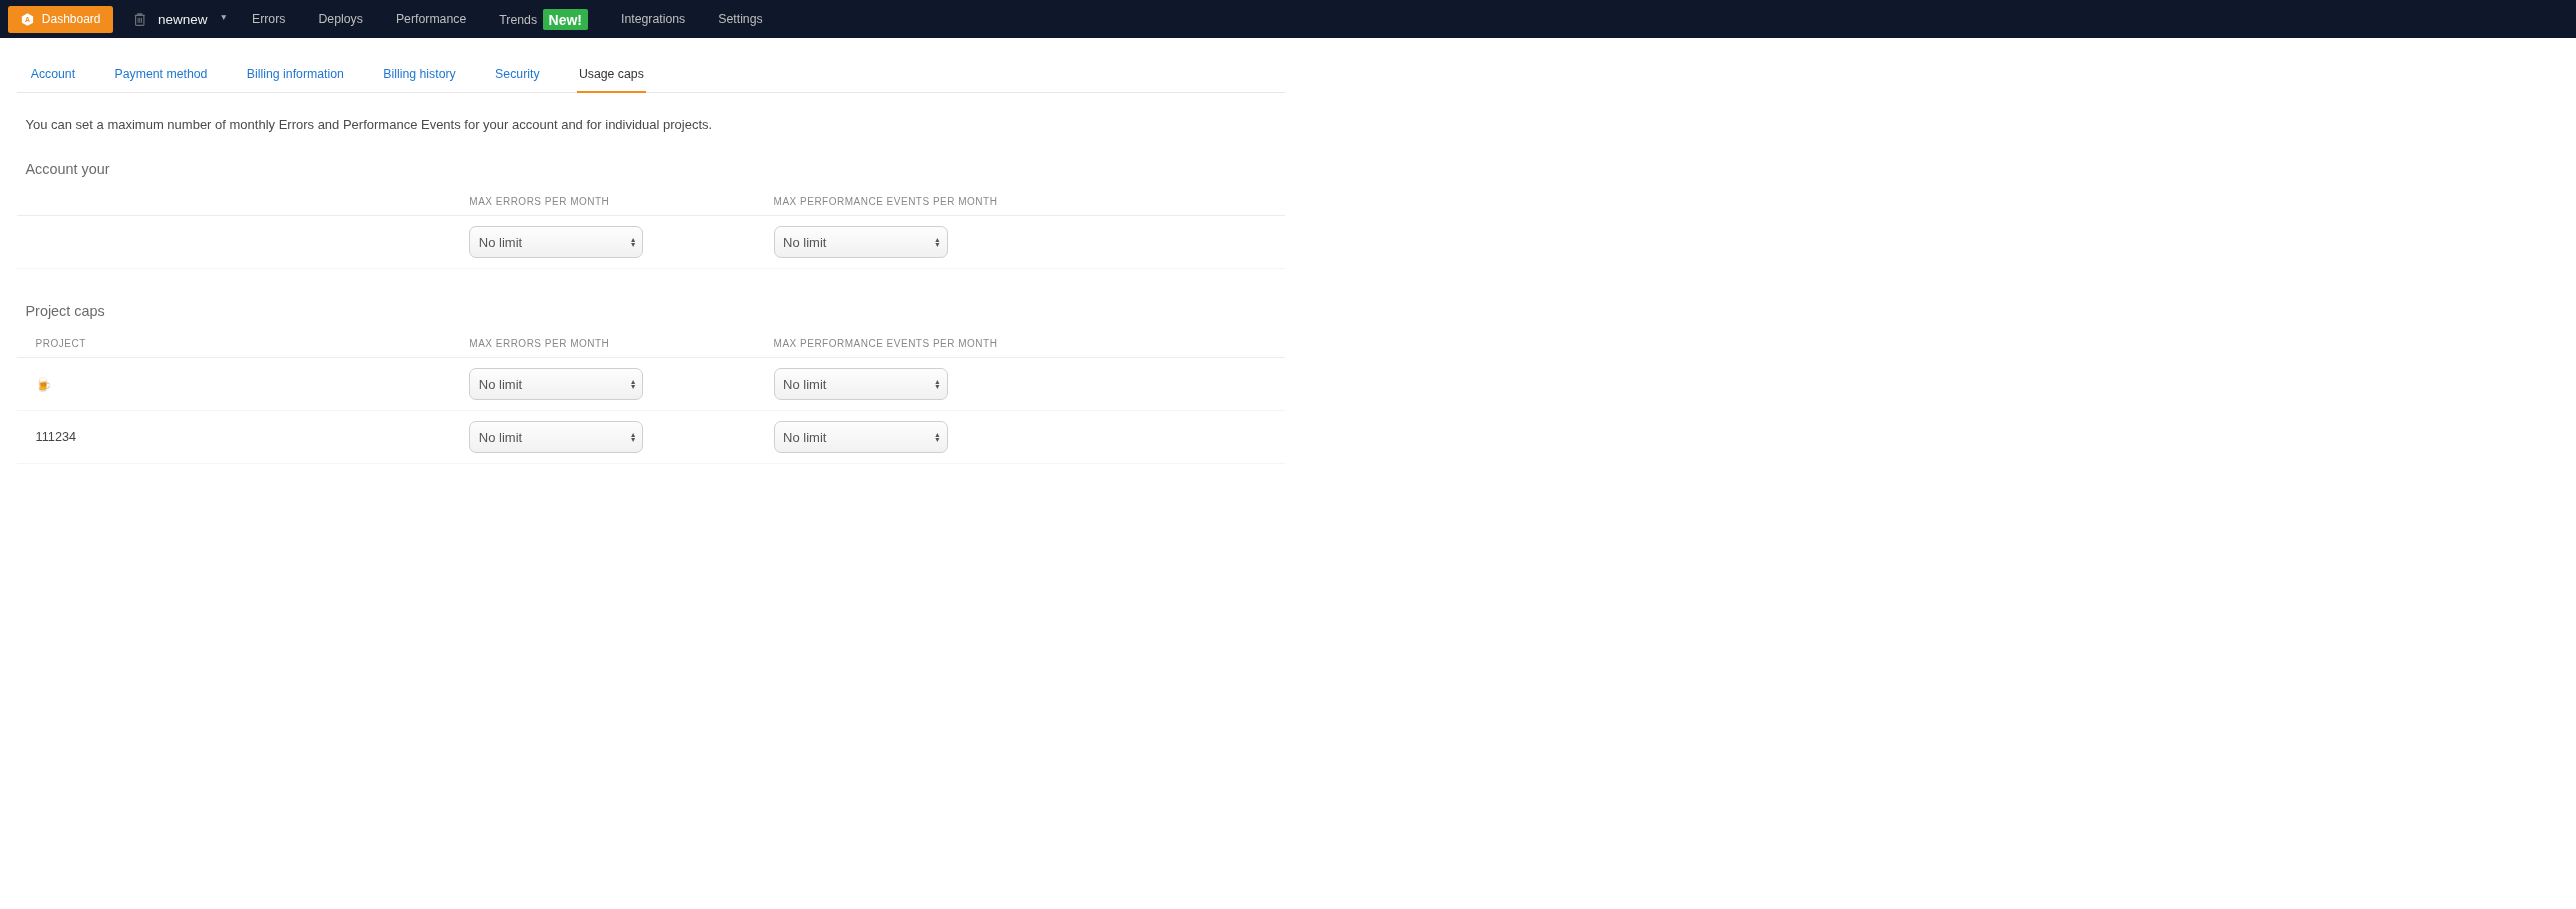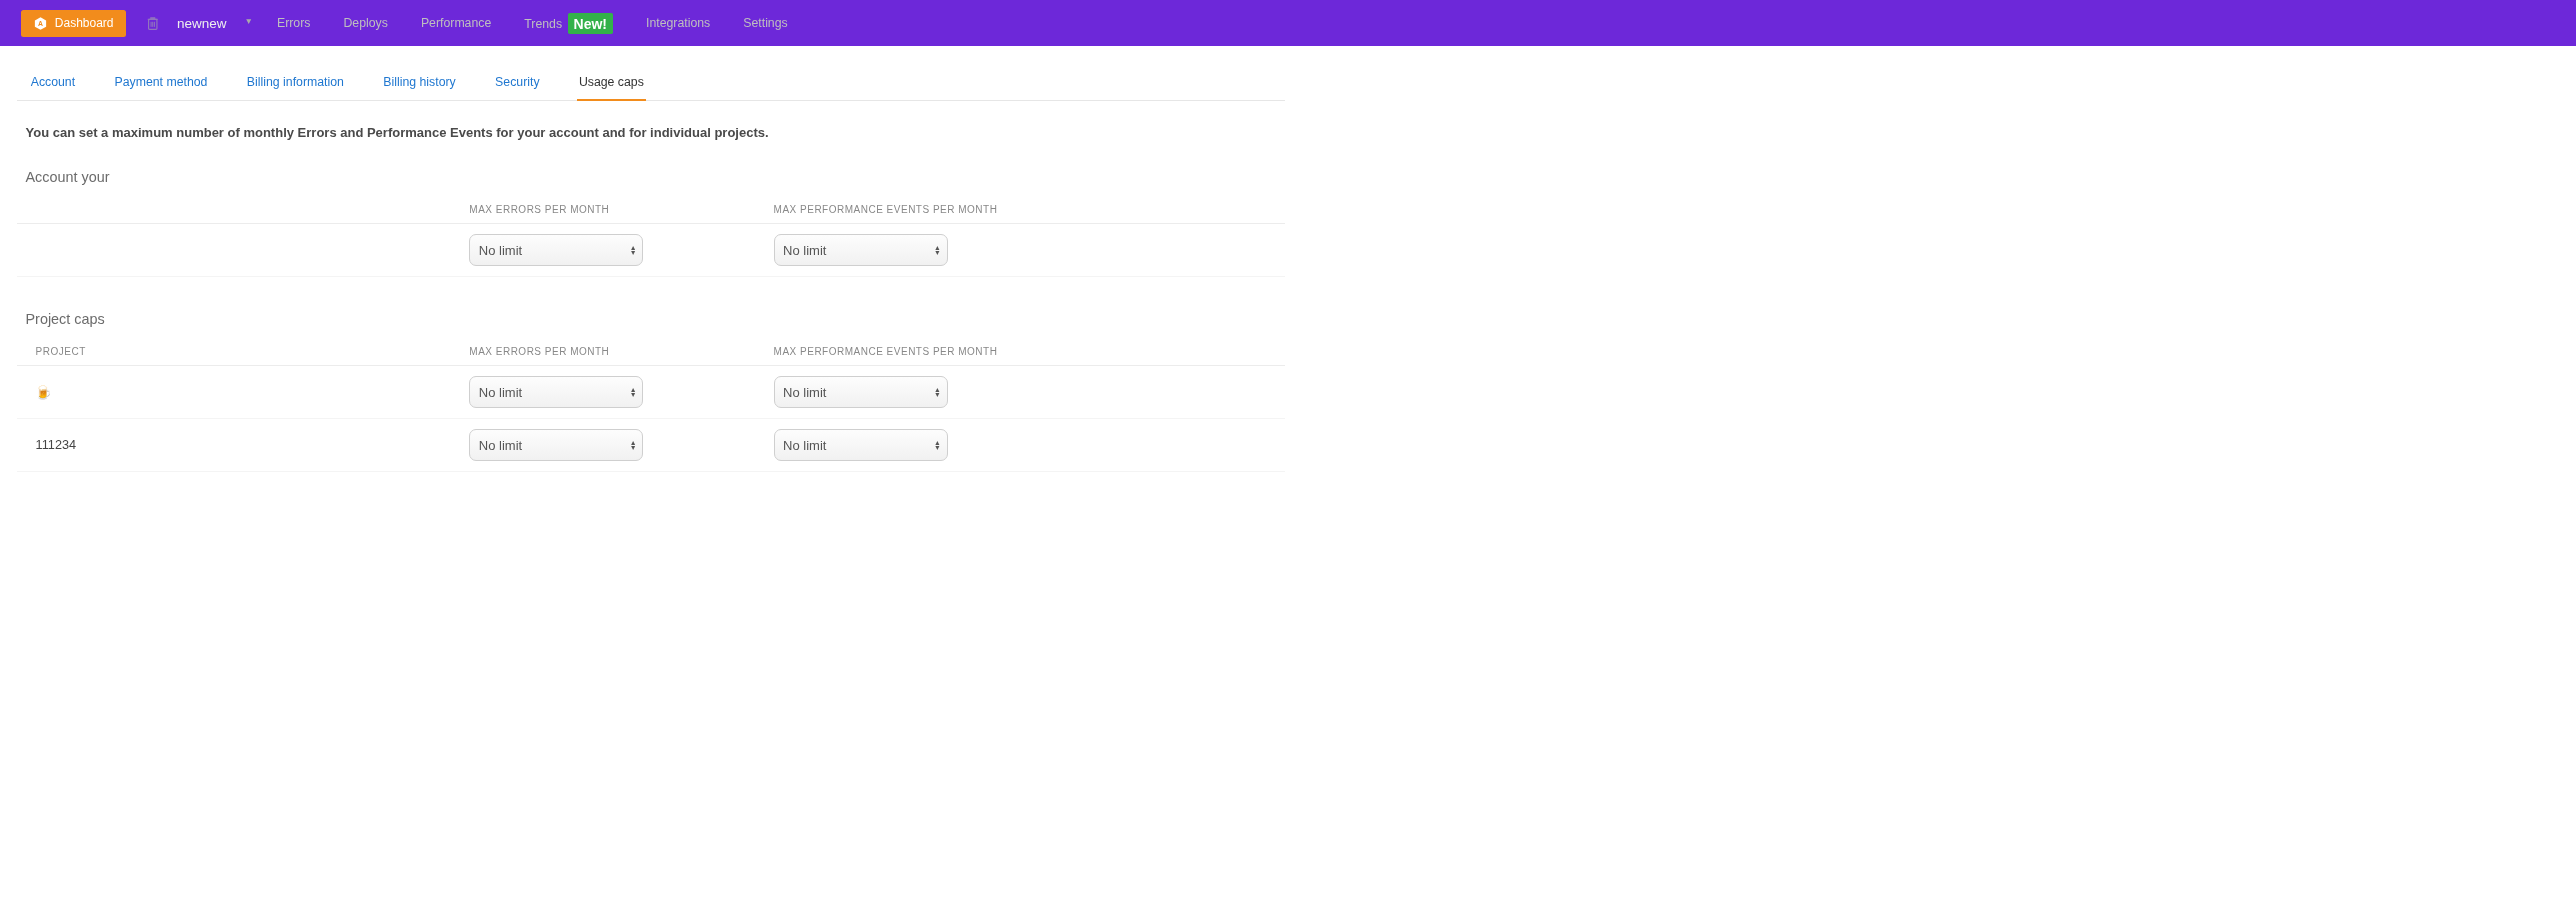--- a/index.html
+++ b/index.html
@@ -3,25 +3,25 @@
 <meta charset="utf-8">
 <style>
   * { box-sizing: border-box; margin: 0; padding: 0; }
   body {
     font-family: -apple-system, BlinkMacSystemFont, "Segoe UI", Helvetica, Arial, sans-serif;
     font-size: 12px;
     color: #333;
     background: #fff;
   }
   .topbar {
-    background: #6d28d9;
-    height: 46px;
+    background: #0f172a;
+    height: 38px;
     display: flex;
     align-items: center;
-    padding: 0 21px;
+    padding: 0 8px;
   }
   .dashboard-btn {
     background: #f28c1c;
     color: #fff;
     border: none;
     border-radius: 2.5px;
     padding: 6px 12px;
     font-size: 12px;
     font-weight: 500;
     display: flex;
@@ -30,21 +30,21 @@
     cursor: pointer;
   }
   .dashboard-btn .hex {
     width: 15px;
     height: 15px;
     display: inline-block;
   }
   .project-switcher {
     display: flex;
     align-items: flex-start;
-    gap: 18px;
+    gap: 12px;
     margin-left: 20px;
     color: #fff;
     cursor: pointer;
   }
   .project-switcher .trash-icon {
     opacity: 0.6;
     width: 13.5px;
     height: 15px;
   }
   .project-switcher .name {
@@ -103,21 +103,20 @@
   }
   .tab.active {
     color: #333;
     border-bottom-color: #f28c1c;
   }
   .intro {
     font-size: 13px;
     color: #4a4a4a;
     margin-bottom: 29px;
     padding-left: 8.5px;
-    font-weight: bold;
   }
   .section-heading {
     font-size: 14.4px;
     color: #6b6b6b;
     font-weight: 400;
     margin-bottom: 12px;
     padding-left: 8.5px;
   }
   table.caps {
     width: 100%;

